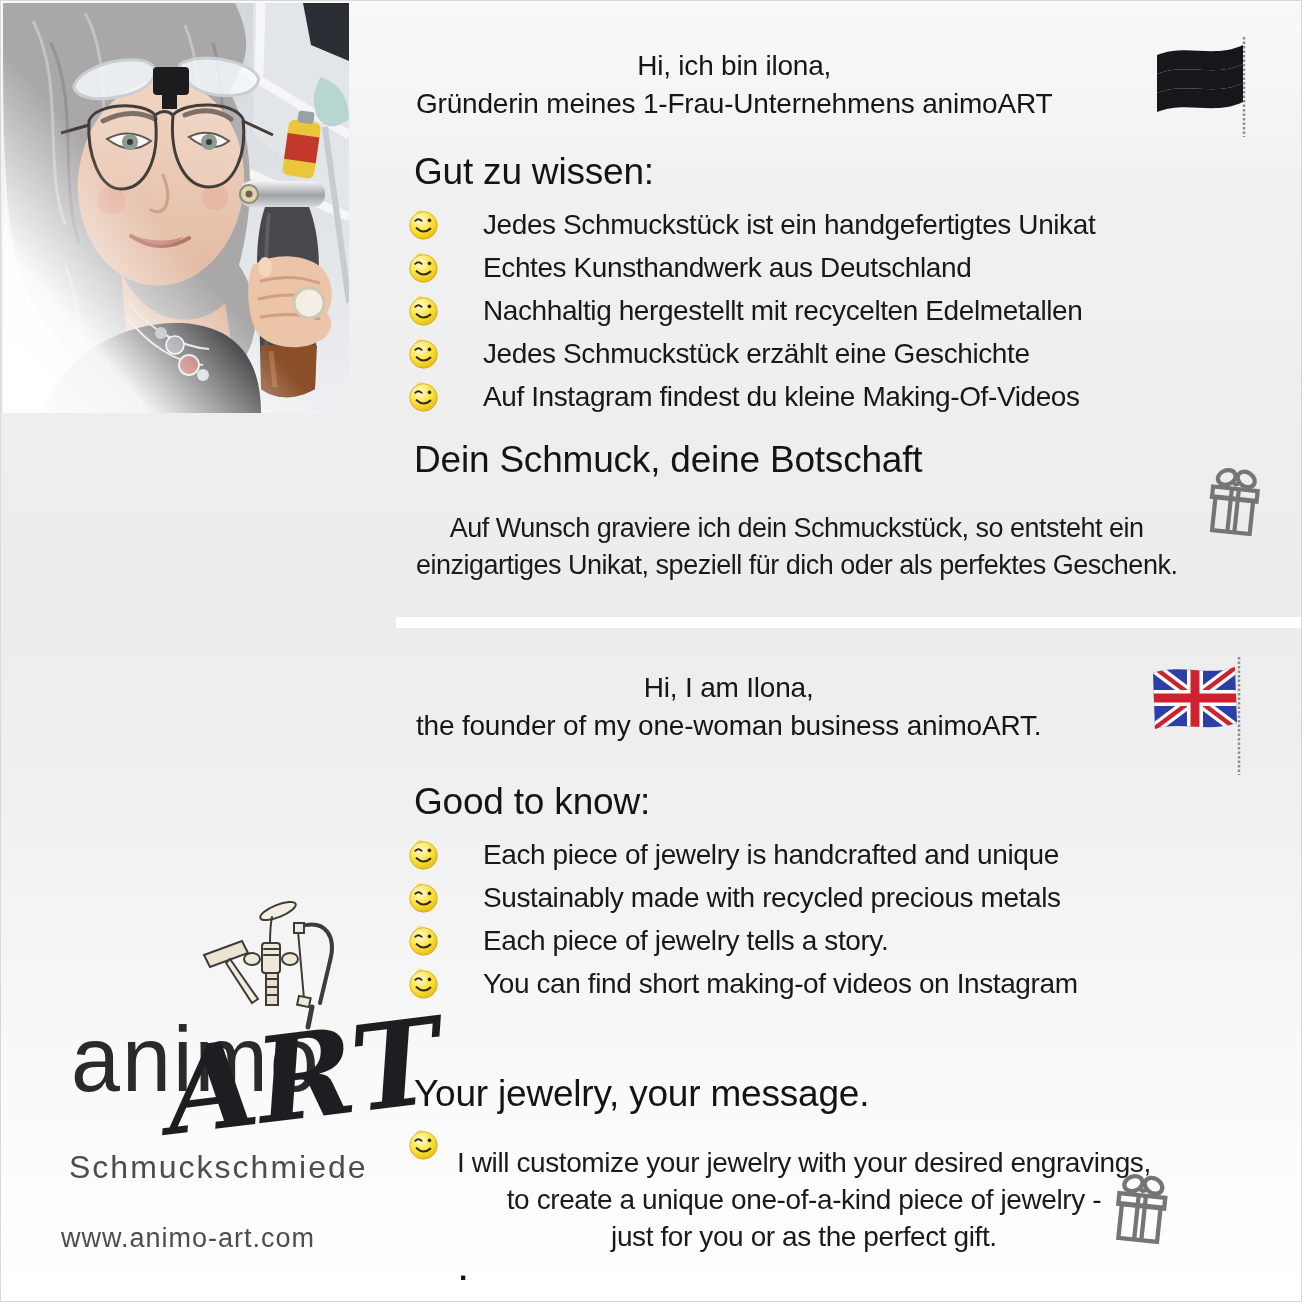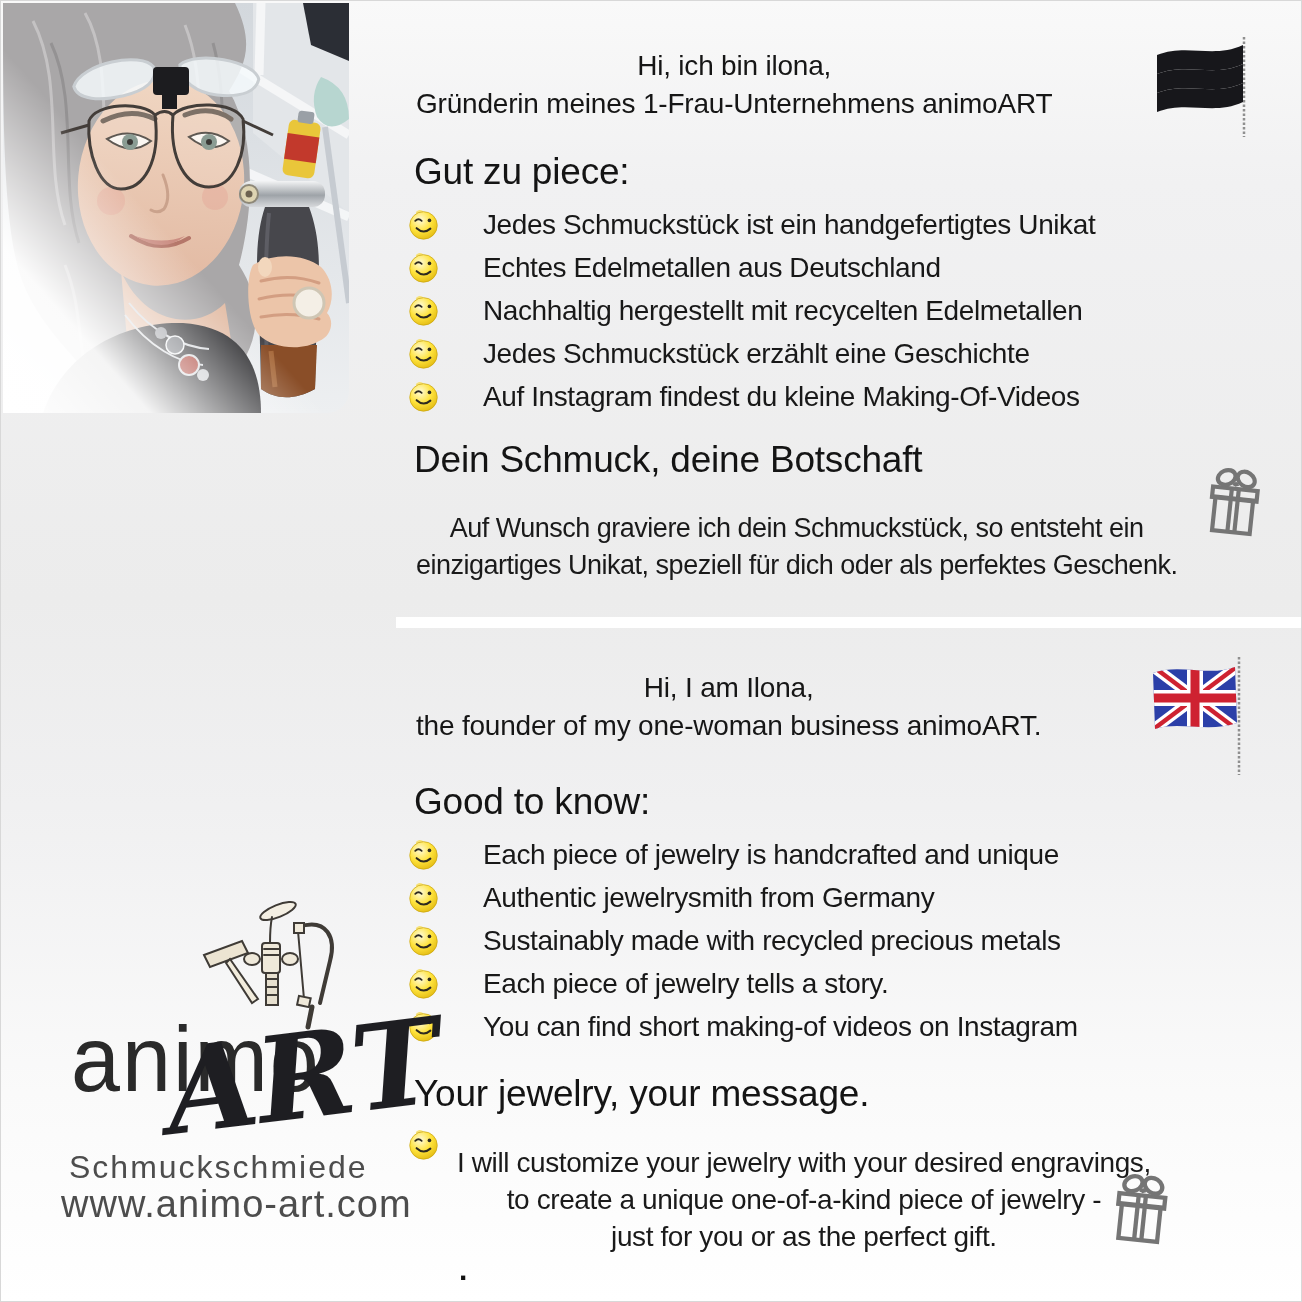--- a/index.html
+++ b/index.html
@@ -22,21 +22,21 @@
   .bullet-row .btxt{font-size:28px; letter-spacing:-0.4px; white-space:nowrap; color:#181818;}
   .sub-bullet{display:flex; align-items:flex-start;}
   .sub-bullet .emoji{width:33px; height:33px; flex:0 0 33px; margin-right:17px; margin-top:3px;}
   .sub-bullet .para{letter-spacing:-0.4px; font-size:28px;}
   .divider{background:#ffffff; height:11px;}
   .portrait-wrap{left:2px; top:2px; width:346px; height:410px; border-radius:0 0 22px 0; overflow:hidden;}
   .portrait-wrap svg{display:block;}
   .logo-animo{font-size:88px; color:#2a2a2a; letter-spacing:2px; transform:scaleY(1.06); transform-origin:left top; white-space:nowrap;}
   .logo-art{font-family:"DejaVu Serif", serif; font-style:italic; font-weight:bold; font-size:118px; color:#1e1e22; transform:rotate(-7deg); transform-origin:left top; white-space:nowrap; line-height:1;}
   .logo-tagline{font-size:32px; color:#4d4d4d; letter-spacing:2px; white-space:nowrap;}
-  .logo-site{font-size:38px; color:#4d4d4d; letter-spacing:1px; white-space:nowrap;}
+  .logo-site{font-size:27px; color:#4d4d4d; letter-spacing:1px; white-space:nowrap;margin-top:40px;}
   .period{font-size:30px; color:#111; font-weight:bold;}
   .symlib{position:absolute; width:0; height:0; overflow:hidden;}
 </style>
 </head>
 <body>
 
 <svg class="symlib" aria-hidden="true">
   <defs>
     <radialGradient id="emjG" cx="38%" cy="30%" r="75%">
       <stop offset="0%" stop-color="#fffbda"></stop>
@@ -183,34 +183,34 @@
 
   <svg class="abs" style="left:1150px; top:28px;" width="102" height="112" viewBox="0 0 102 112">
     <line x1="93" y1="8" x2="93" y2="108" stroke="#8f8f8f" stroke-width="2.5" stroke-dasharray="2.5 2"></line>
     <g>
       <path id="deb" d="M6,26 C36,14 62,30 92,16 L92,35 C62,49 36,33 6,45 Z" fill="#17171b"></path>
       <use href="#deb" transform="translate(0,19)" fill="#d8261b" style="fill:#d8261b"></use>
       <use href="#deb" transform="translate(0,38)" fill="#f3c402" style="fill:#f3c402"></use>
     </g>
   </svg>
 
-  <div class="abs h1" style="left:413px; top:150px;">Gut zu piece:</div>
+  <div class="abs h1" style="left:413px; top:150px;">Gut zu wissen:</div>
 
   <div class="abs bullets" style="left:406px; top:202px;">
     <div class="bullet-row">
       <svg class="emoji">
           <use href="#sym-wink"></use>
         </svg>
       <span class="btxt">Jedes Schmuckstück ist ein handgefertigtes Unikat</span>
     </div>
     <div class="bullet-row">
       <svg class="emoji">
           <use href="#sym-wink"></use>
         </svg>
-      <span class="btxt">Echtes Edelmetallen aus Deutschland</span>
+      <span class="btxt">Echtes Kunsthandwerk aus Deutschland</span>
     </div>
     <div class="bullet-row">
       <svg class="emoji">
           <use href="#sym-wink"></use>
         </svg>
       <span class="btxt">Nachhaltig hergestellt mit recycelten Edelmetallen</span>
     </div>
     <div class="bullet-row">
       <svg class="emoji">
           <use href="#sym-wink"></use>
@@ -277,26 +277,20 @@
     <div class="bullet-row">
       <svg class="emoji">
           <use href="#sym-wink"></use>
         </svg>
       <span class="btxt">Each piece of jewelry is handcrafted and unique</span>
     </div>
     <div class="bullet-row">
       <svg class="emoji">
           <use href="#sym-wink"></use>
         </svg>
-      <span class="btxt">Authentic jewelrysmith from Germany</span>
-    </div>
-    <div class="bullet-row">
-      <svg class="emoji">
-          <use href="#sym-wink"></use>
-        </svg>
       <span class="btxt">Sustainably made with recycled precious metals</span>
     </div>
     <div class="bullet-row">
       <svg class="emoji">
           <use href="#sym-wink"></use>
         </svg>
       <span class="btxt">Each piece of jewelry tells a story.</span>
     </div>
     <div class="bullet-row">
       <svg class="emoji">

